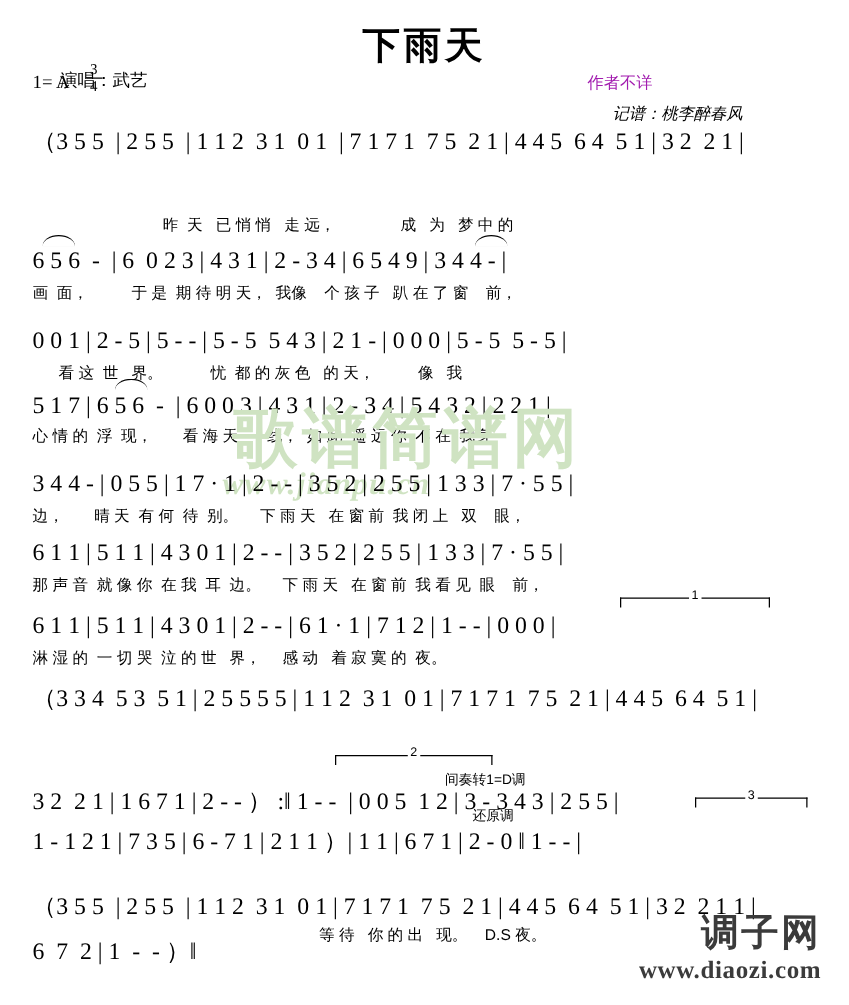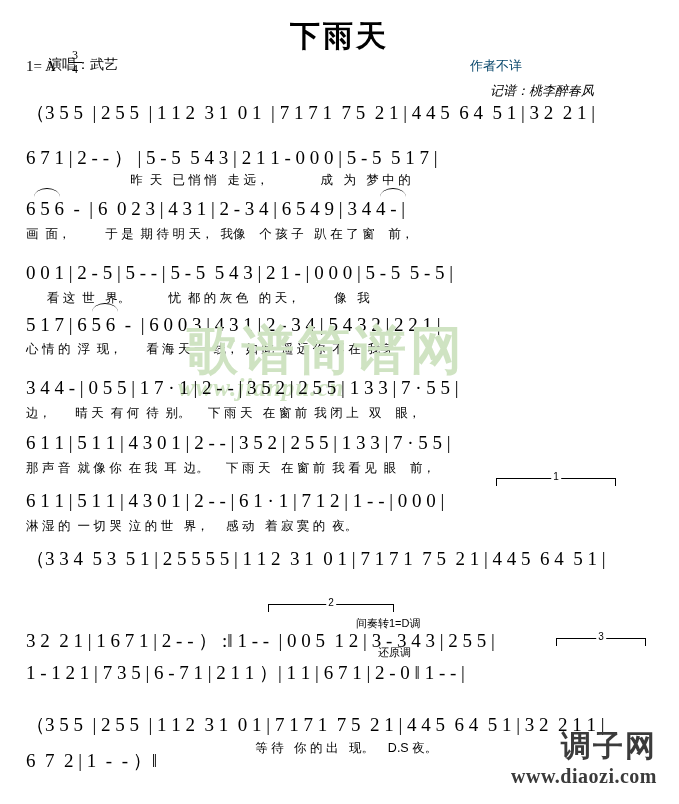--- a/index.html
+++ b/index.html
@@ -38,21 +38,21 @@
     text-align: left;
     font-size: 14px;
     color: #000;
     padding-left: 48px;
   }
   .author {
     position: absolute;
     top: 57px;
     left: 470px;
     font-size: 13px;
-    color: #0c4a6e;
+    color: #a21caf;
   }
   .arranger {
     position: absolute;
     top: 82px;
     left: 490px;
     font-size: 13px;
     color: #000;
     font-style: italic;
   }
   .keysig {
@@ -205,21 +205,20 @@
   <div class="arranger">记谱：桃李醉春风</div>
   <div class="keysig">1= A</div>
   <div class="meter">
     <span class="num">3</span>
     <span class="bar-line"></span>
     <span class="num">4</span>
   </div>
 
   <div class="row" style="top:100px;">（3 5 5  | 2 5 5  | 1 1 2  3 1  0 1  | 7 1 7 1  7 5  2 1 | 4 4 5  6 4  5 1 | 3 2  2 1 |</div>
 
-  <div class="row" style="top:145px;">6 7 1 | 2 - - ） | 5 - 5  5 4 3 | 2 1 1 - 0 0 0 | 5 - 5  5 1 7 |</div>
   <div class="lyric" style="top:172px;">                              昨  天   已 悄 悄   走 远，               成   为   梦 中 的</div>
 
   <div class="slur" style="left:34px; top:188px; width:26px;"></div>
   <div class="slur" style="left:380px; top:188px; width:26px;"></div>
   <div class="row" style="top:198px;">6 5 6  -  | 6  0 2 3 | 4 3 1 | 2 - 3 4 | 6 5 4 9 | 3 4 4 - |</div>
   <div class="lyric" style="top:226px;">画  面，          于 是  期 待 明 天，  我像    个 孩 子   趴 在 了 窗    前，</div>
 
   <div class="row" style="top:262px;">0 0 1 | 2 - 5 | 5 - - | 5 - 5  5 4 3 | 2 1 - | 0 0 0 | 5 - 5  5 - 5 |</div>
   <div class="lyric" style="top:290px;">      看 这  世   界。           忧  都 的 灰 色   的 天，          像   我</div>
 

